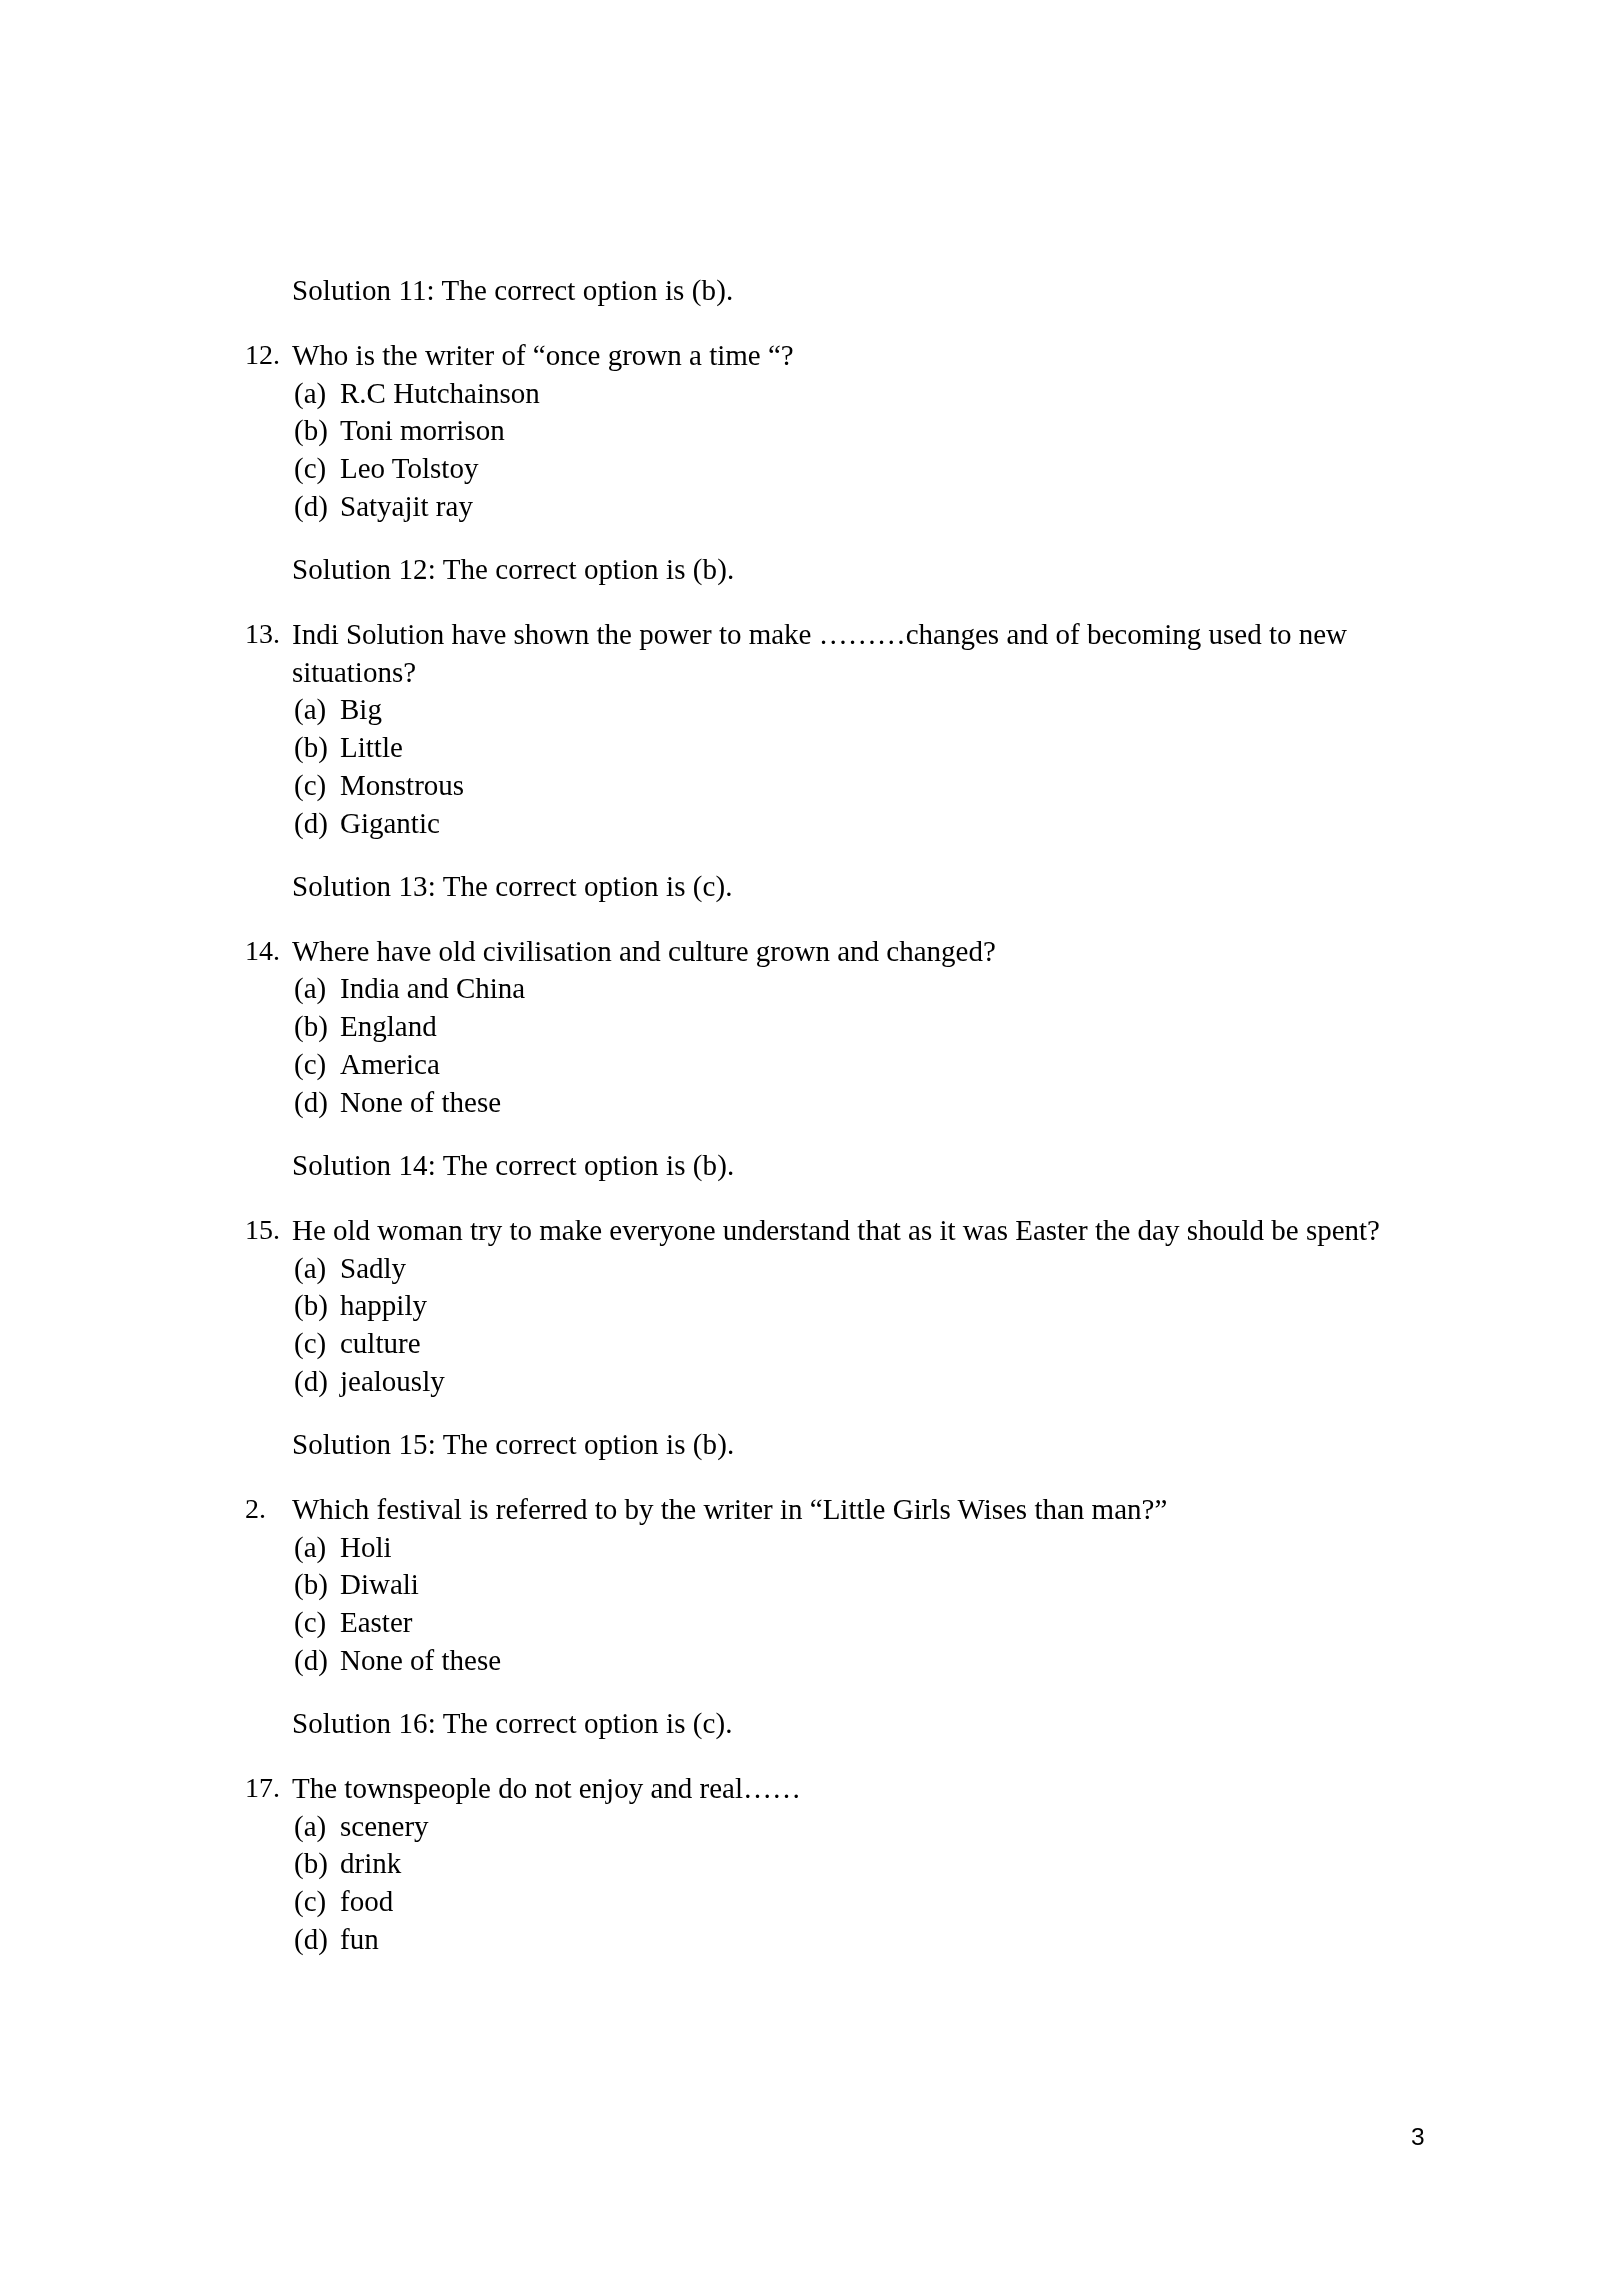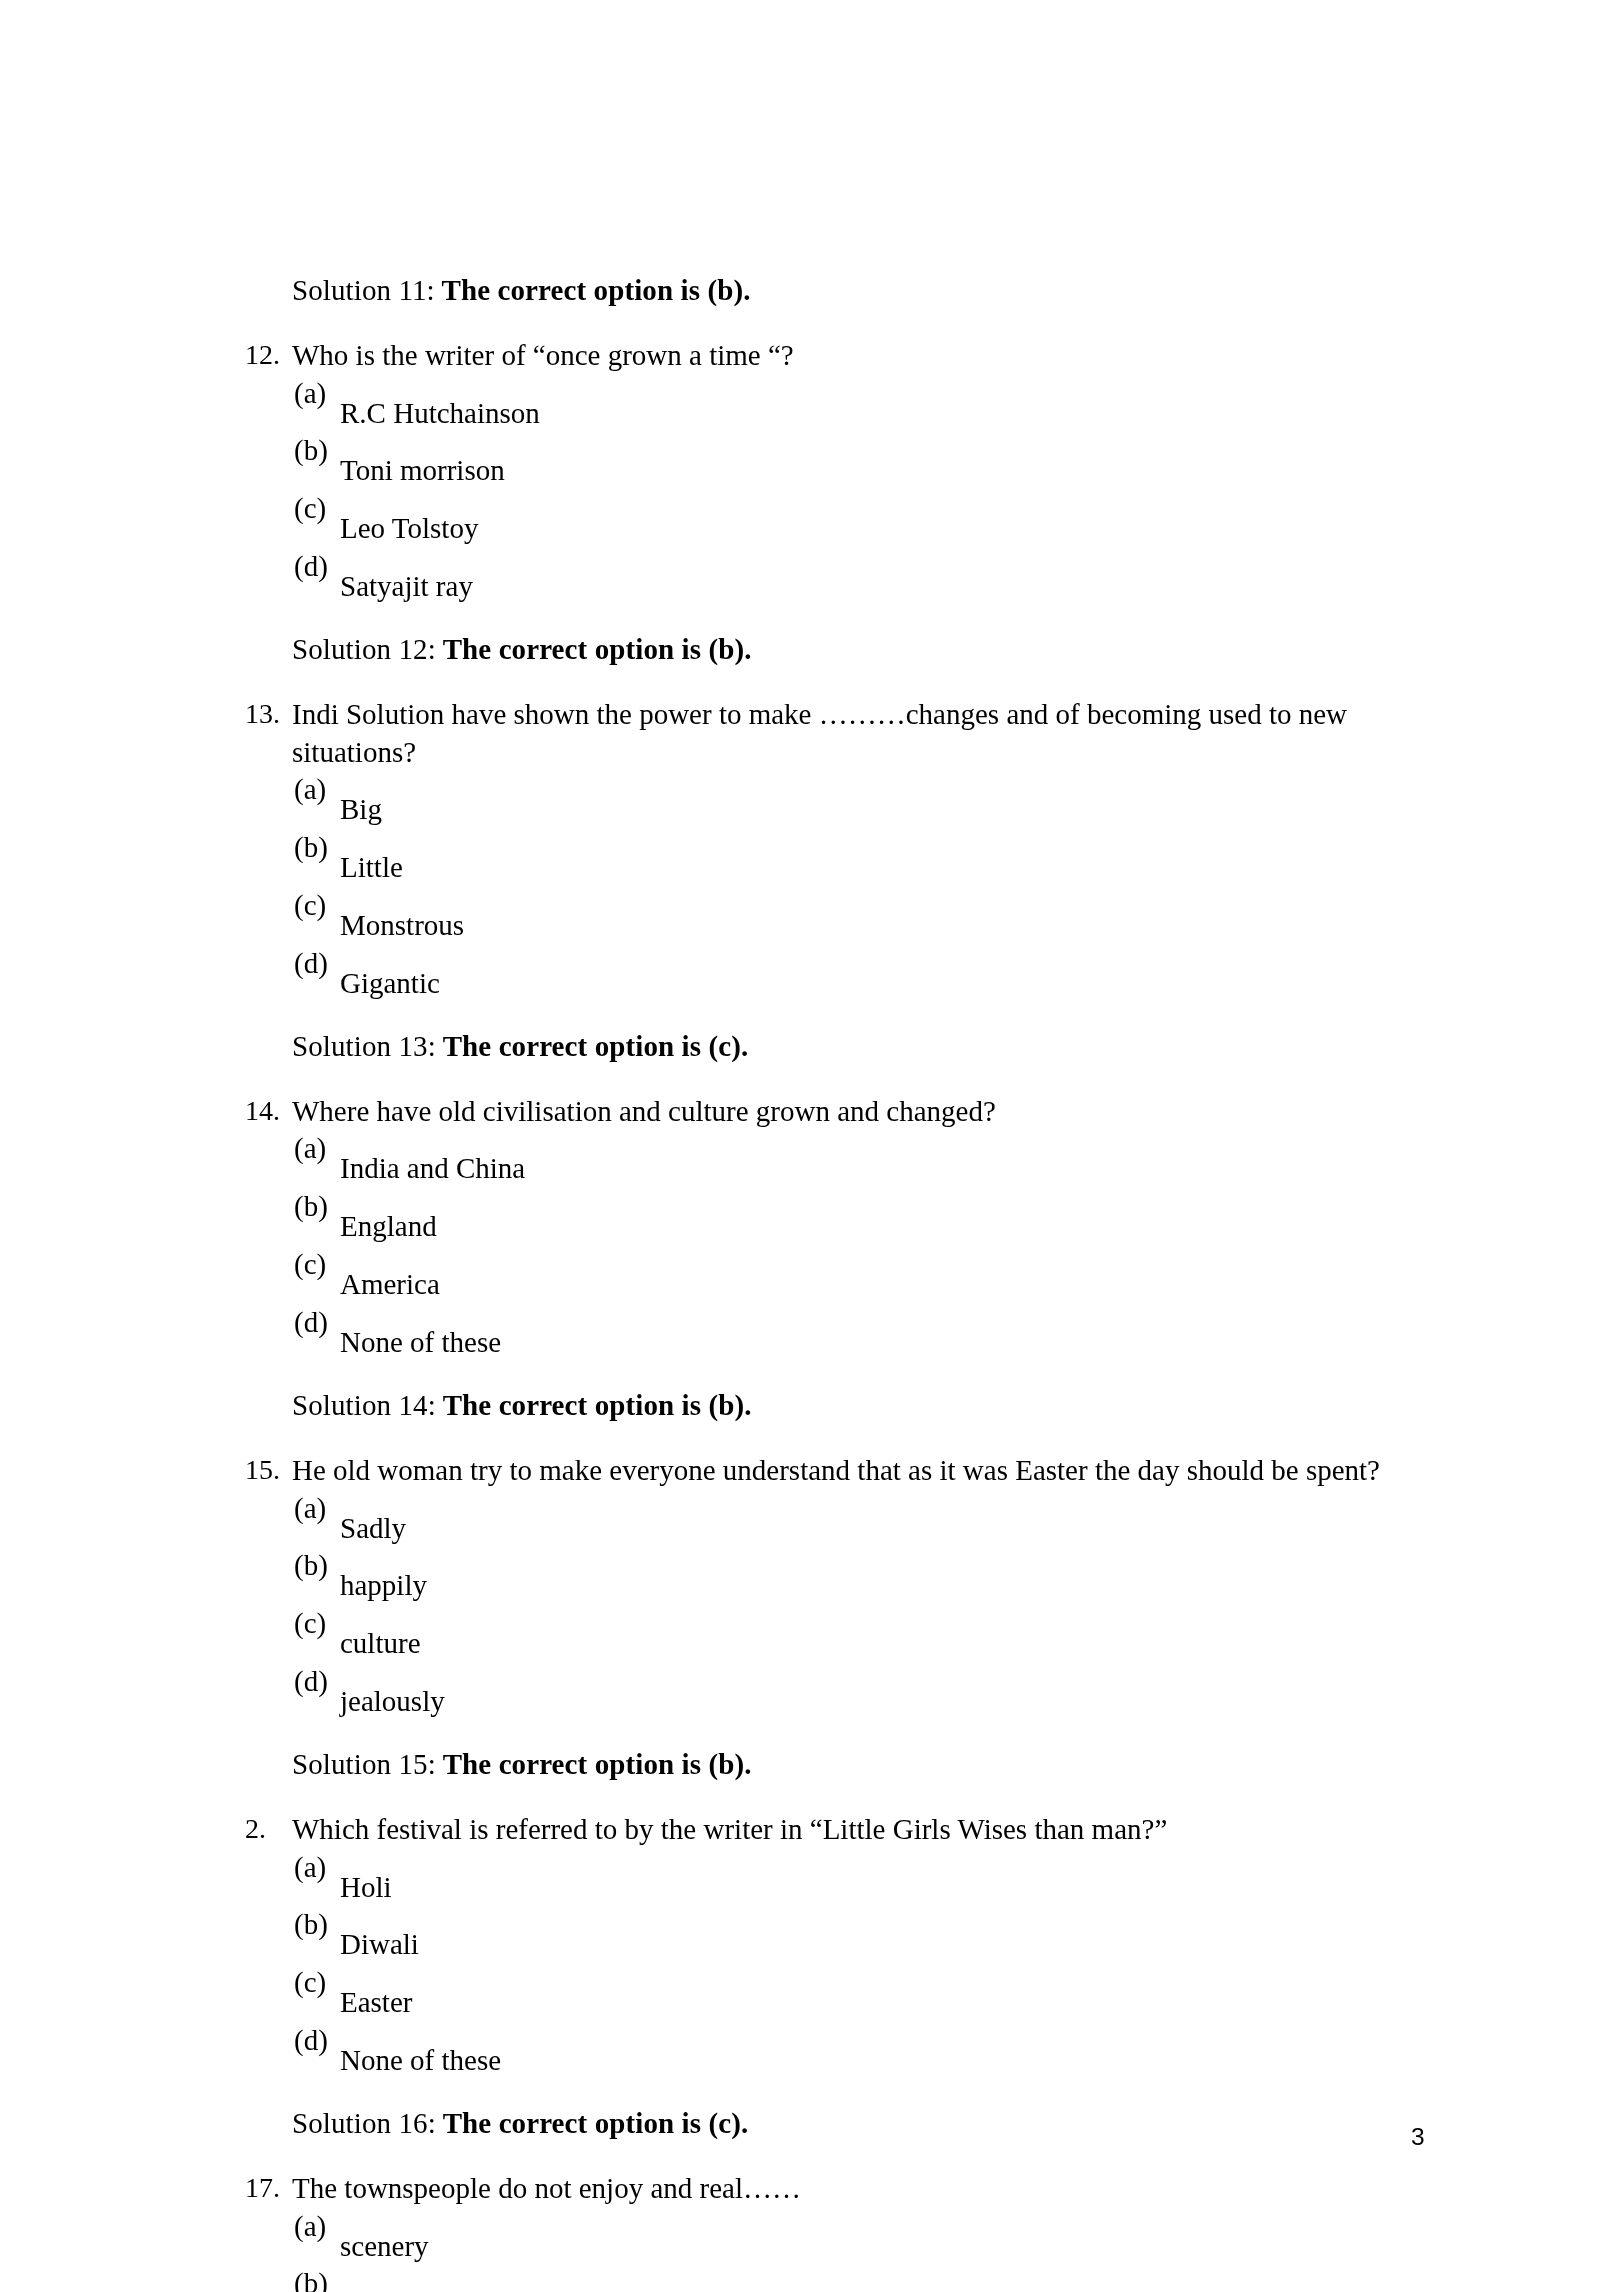--- a/index.html
+++ b/index.html
@@ -33,21 +33,21 @@
     margin-left: 47px;
     font-size: 29px;
     line-height: 1.30;
     letter-spacing: 0.1px;
     white-space: pre-wrap;
   }
   .solution .sol-label {
     font-weight: normal;
   }
   .solution .sol-text {
-    font-weight: bold;
+    font-weight: normal;
   }
 
   
   .question-block {
     position: relative;
   }
   .qline {
     display: flex;
     align-items: flex-start;
     font-size: 29px;
@@ -80,21 +80,20 @@
     align-items: flex-start;
     font-size: 29px;
     line-height: 1.30;
   }
   .opt-marker {
     flex: 0 0 auto;
     width: 46px;
   }
   .opt-label {
     flex: 1 1 auto;
-    margin-top: 20px;
   }
 
   
   .gap-sol-before { height: 25.5px; }
   .gap-q-before   { height: 27.4px; }
 
   
   .page-number {
     position: absolute;
     left: 1411px;

